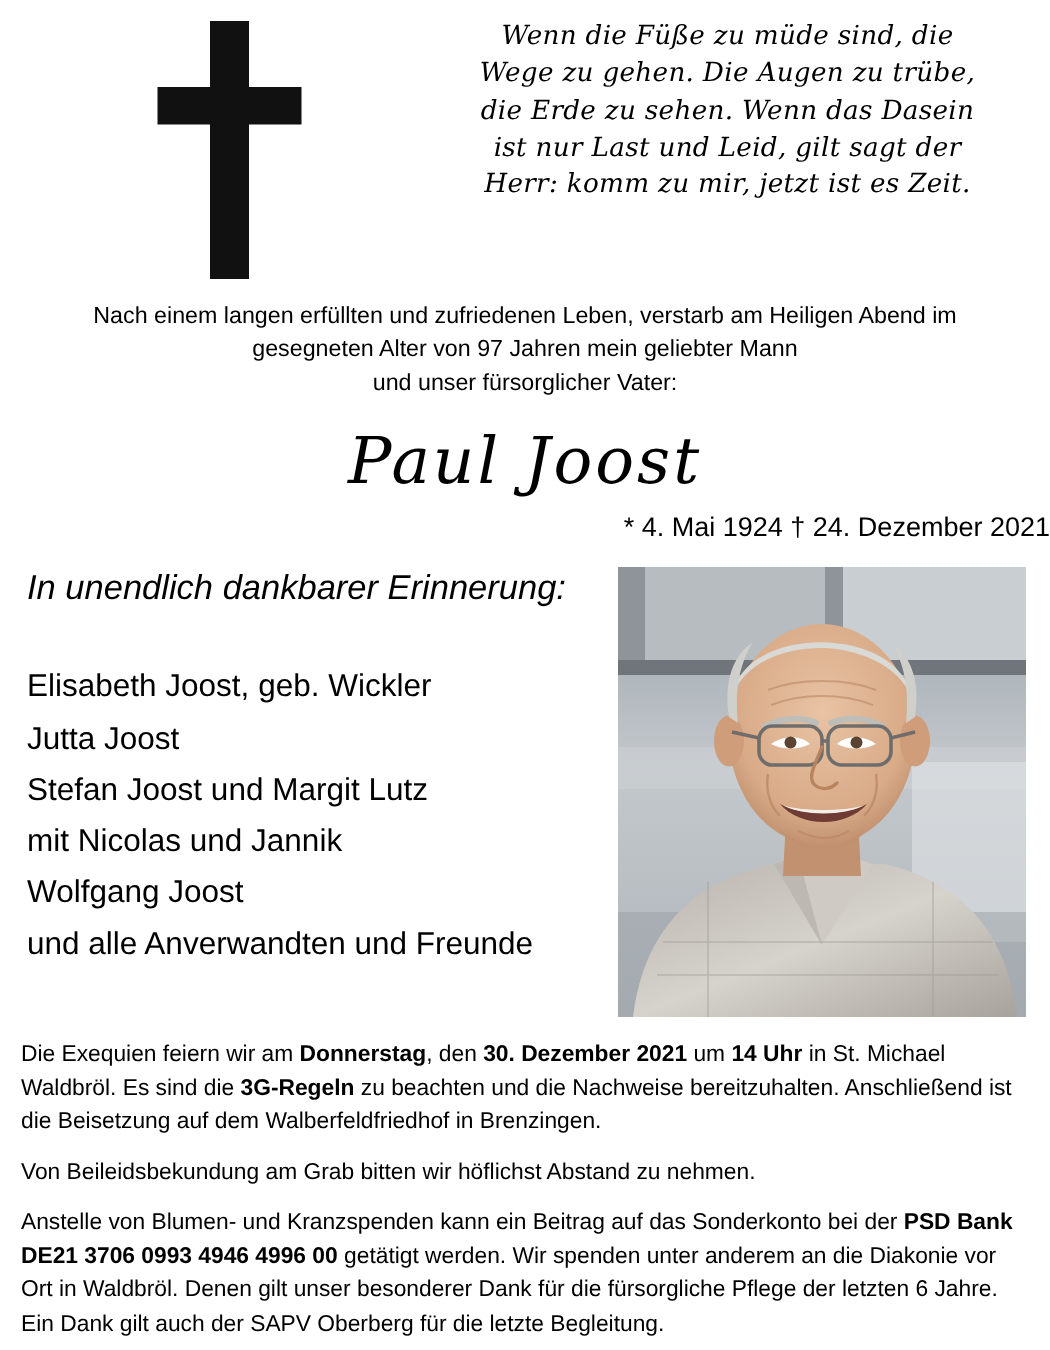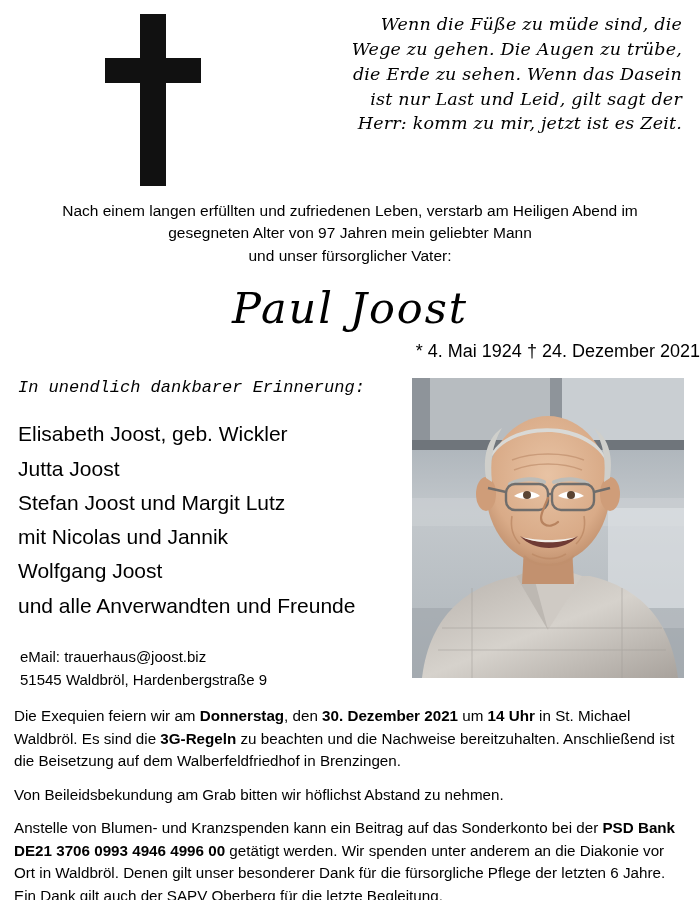--- a/index.html
+++ b/index.html
@@ -57,21 +57,21 @@
     width: 96px;
     height: 25px;
     background: #111111;
   }
   .poem {
     flex: 1;
     font-family: "DejaVu Serif", serif;
     font-style: italic;
     font-size: 17.5px;
     line-height: 1.42;
-    text-align: right;
+    text-align: center;
     padding-top: 4px;
     letter-spacing: 0.2px;
   }
 
   
   .intro {
     text-align: center;
     font-size: 15.5px;
     line-height: 1.45;
     margin-top: 14px;
@@ -102,24 +102,24 @@
     flex-direction: row;
     padding: 10px 14px 0 14px;
     box-sizing: border-box;
   }
   .family {
     width: 392px;
     box-sizing: border-box;
     padding-left: 4px;
   }
   .family .headline {
-    font-family: Liberation Mono, monospace;
+    font-family: Liberation Sans, sans-serif;
     font-style: italic;
-    font-size: 17px;
-    margin-bottom: 20px;
+    font-size: 23px;
+    margin-bottom: 36px;
   }
   .family ul {
     list-style: none;
     margin: 0;
     padding: 0;
   }
   .family li {
     font-size: 21px;
     line-height: 1.63;
   }
@@ -189,24 +189,20 @@
     <div class="family">
       <div class="headline">In unendlich dankbarer Erinnerung:</div>
       <ul>
         <li>Elisabeth Joost, geb. Wickler</li>
         <li>Jutta Joost</li>
         <li>Stefan Joost und Margit Lutz</li>
         <li>mit Nicolas und Jannik</li>
         <li>Wolfgang Joost</li>
         <li>und alle Anverwandten und Freunde</li>
       </ul>
-      <div class="contact">
-        <div>eMail: trauerhaus@joost.biz</div>
-        <div>51545 Waldbröl, Hardenbergstraße 9</div>
-      </div>
     </div>
 
     <div class="photo">
       <div class="photo-frame">
         <svg width="272" height="300" viewBox="0 0 272 300" preserveAspectRatio="xMidYMid slice">
           <defs>
             <linearGradient id="bgwall" x1="0" y1="0" x2="0" y2="1">
               <stop offset="0%" stop-color="#9aa3ab"></stop>
               <stop offset="45%" stop-color="#c3c8cc"></stop>
               <stop offset="100%" stop-color="#aeb5ba"></stop>

